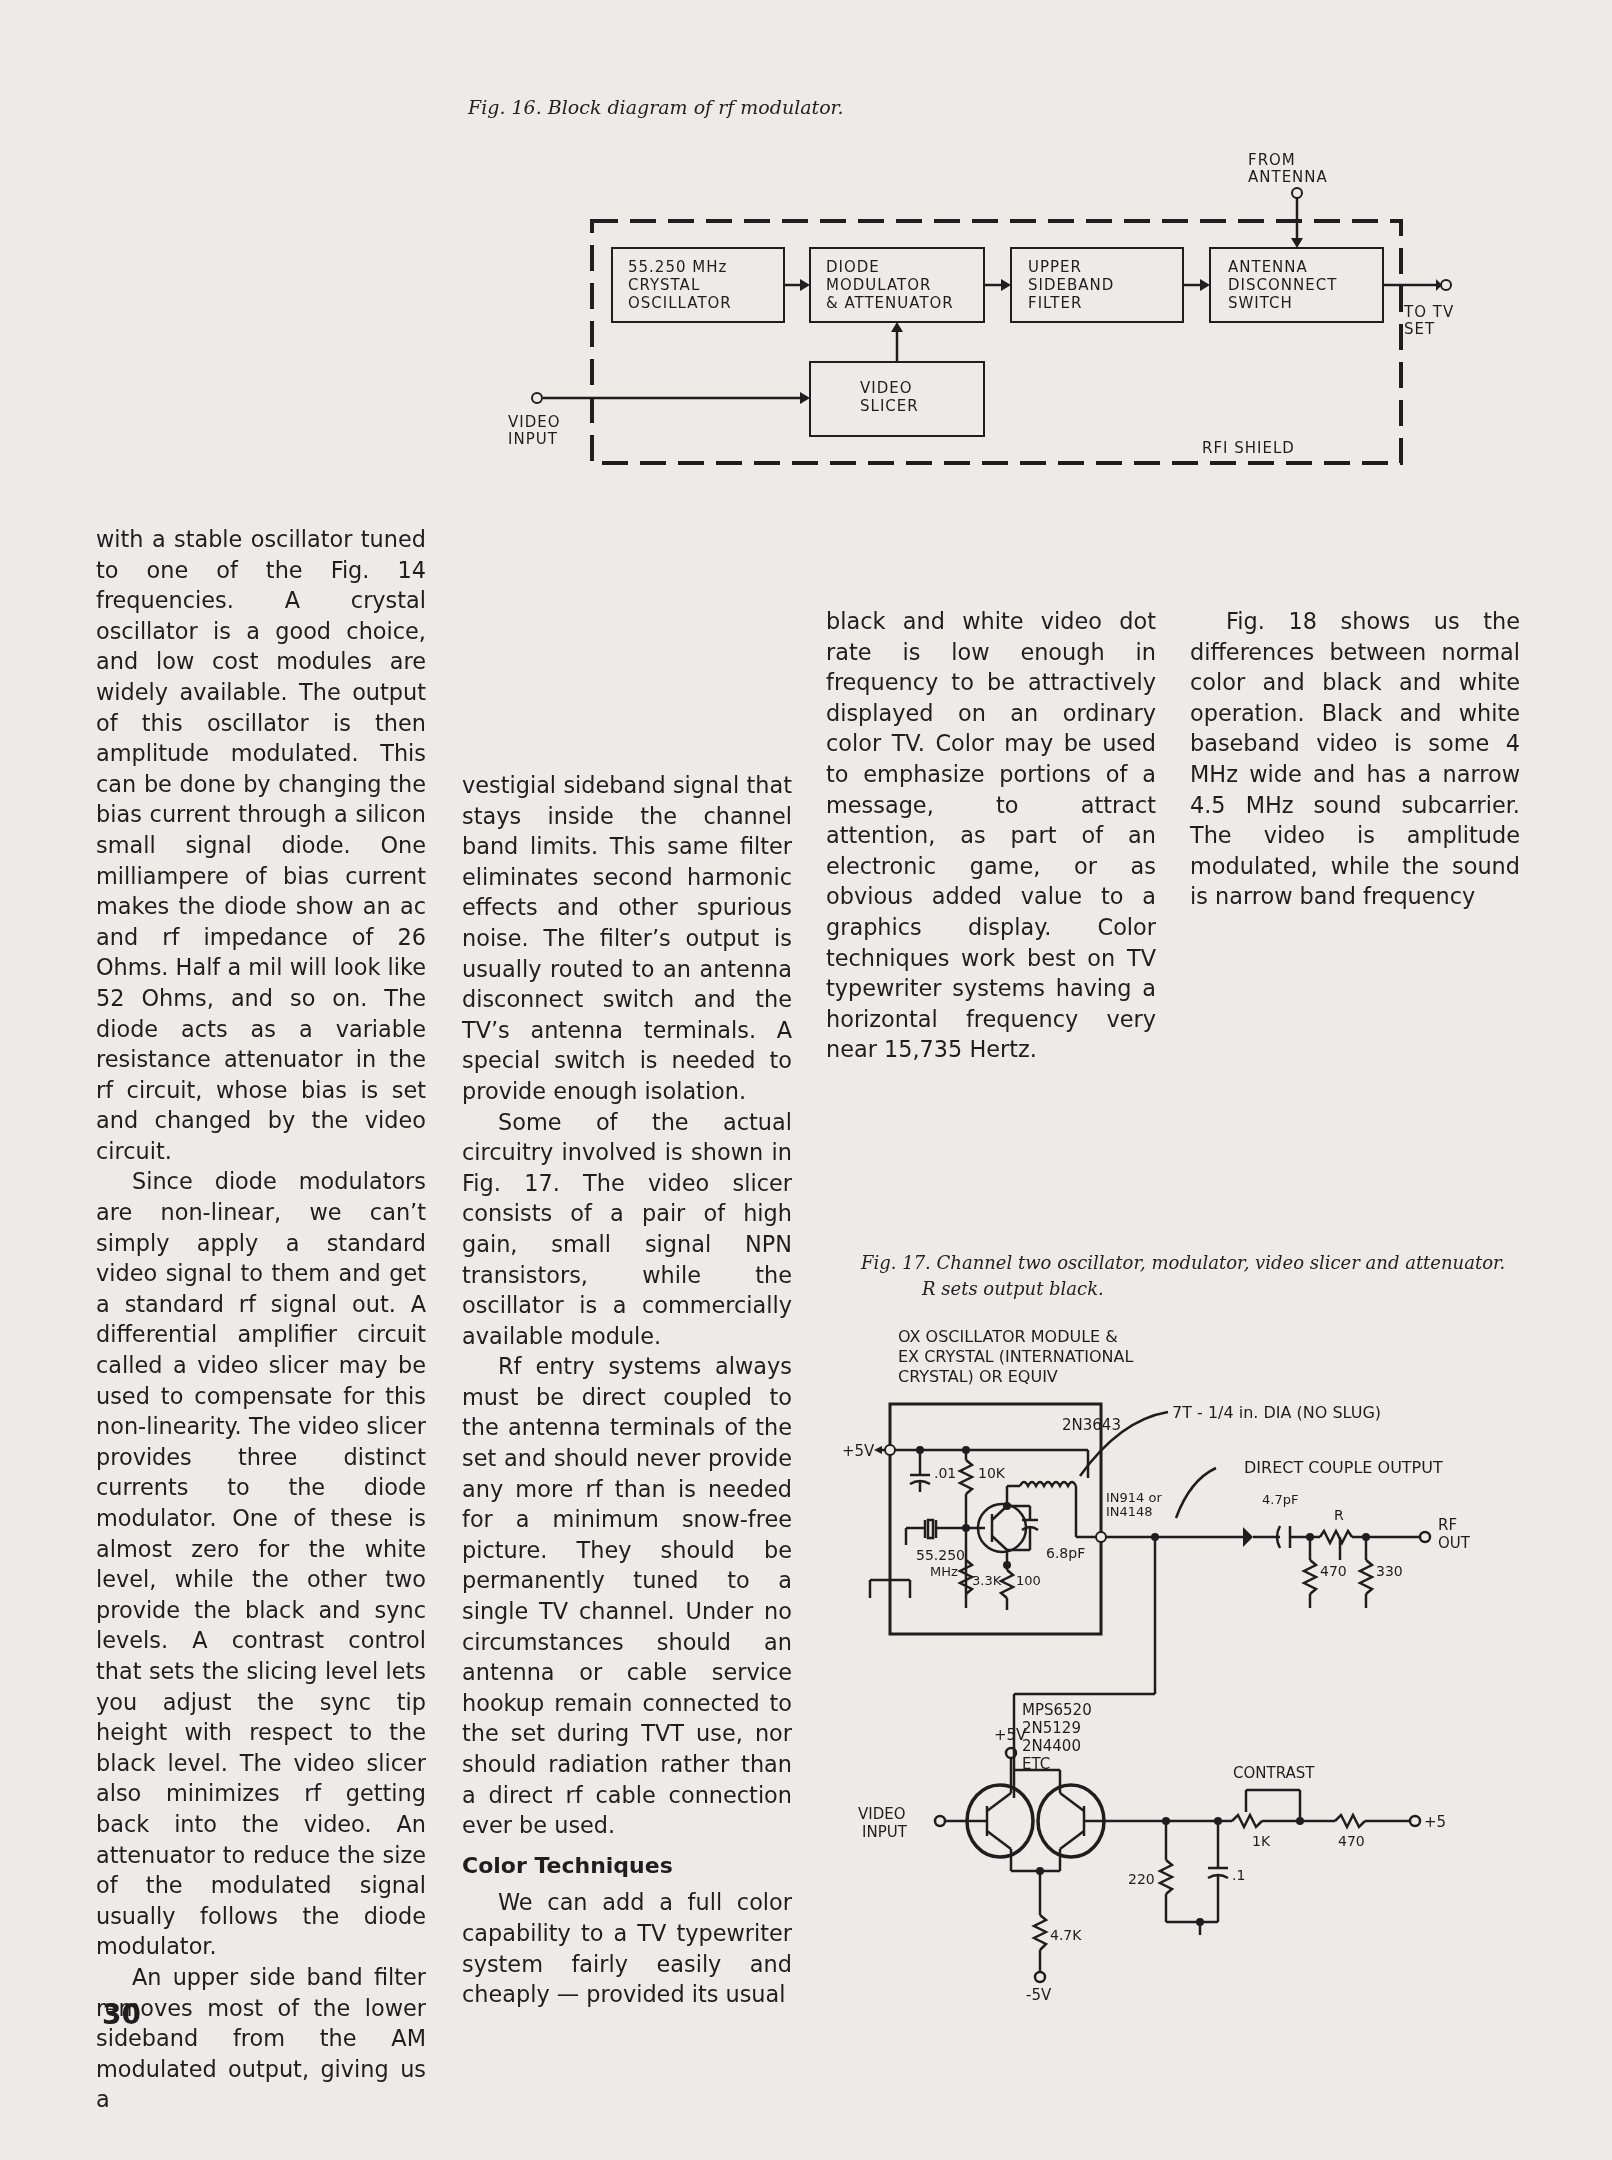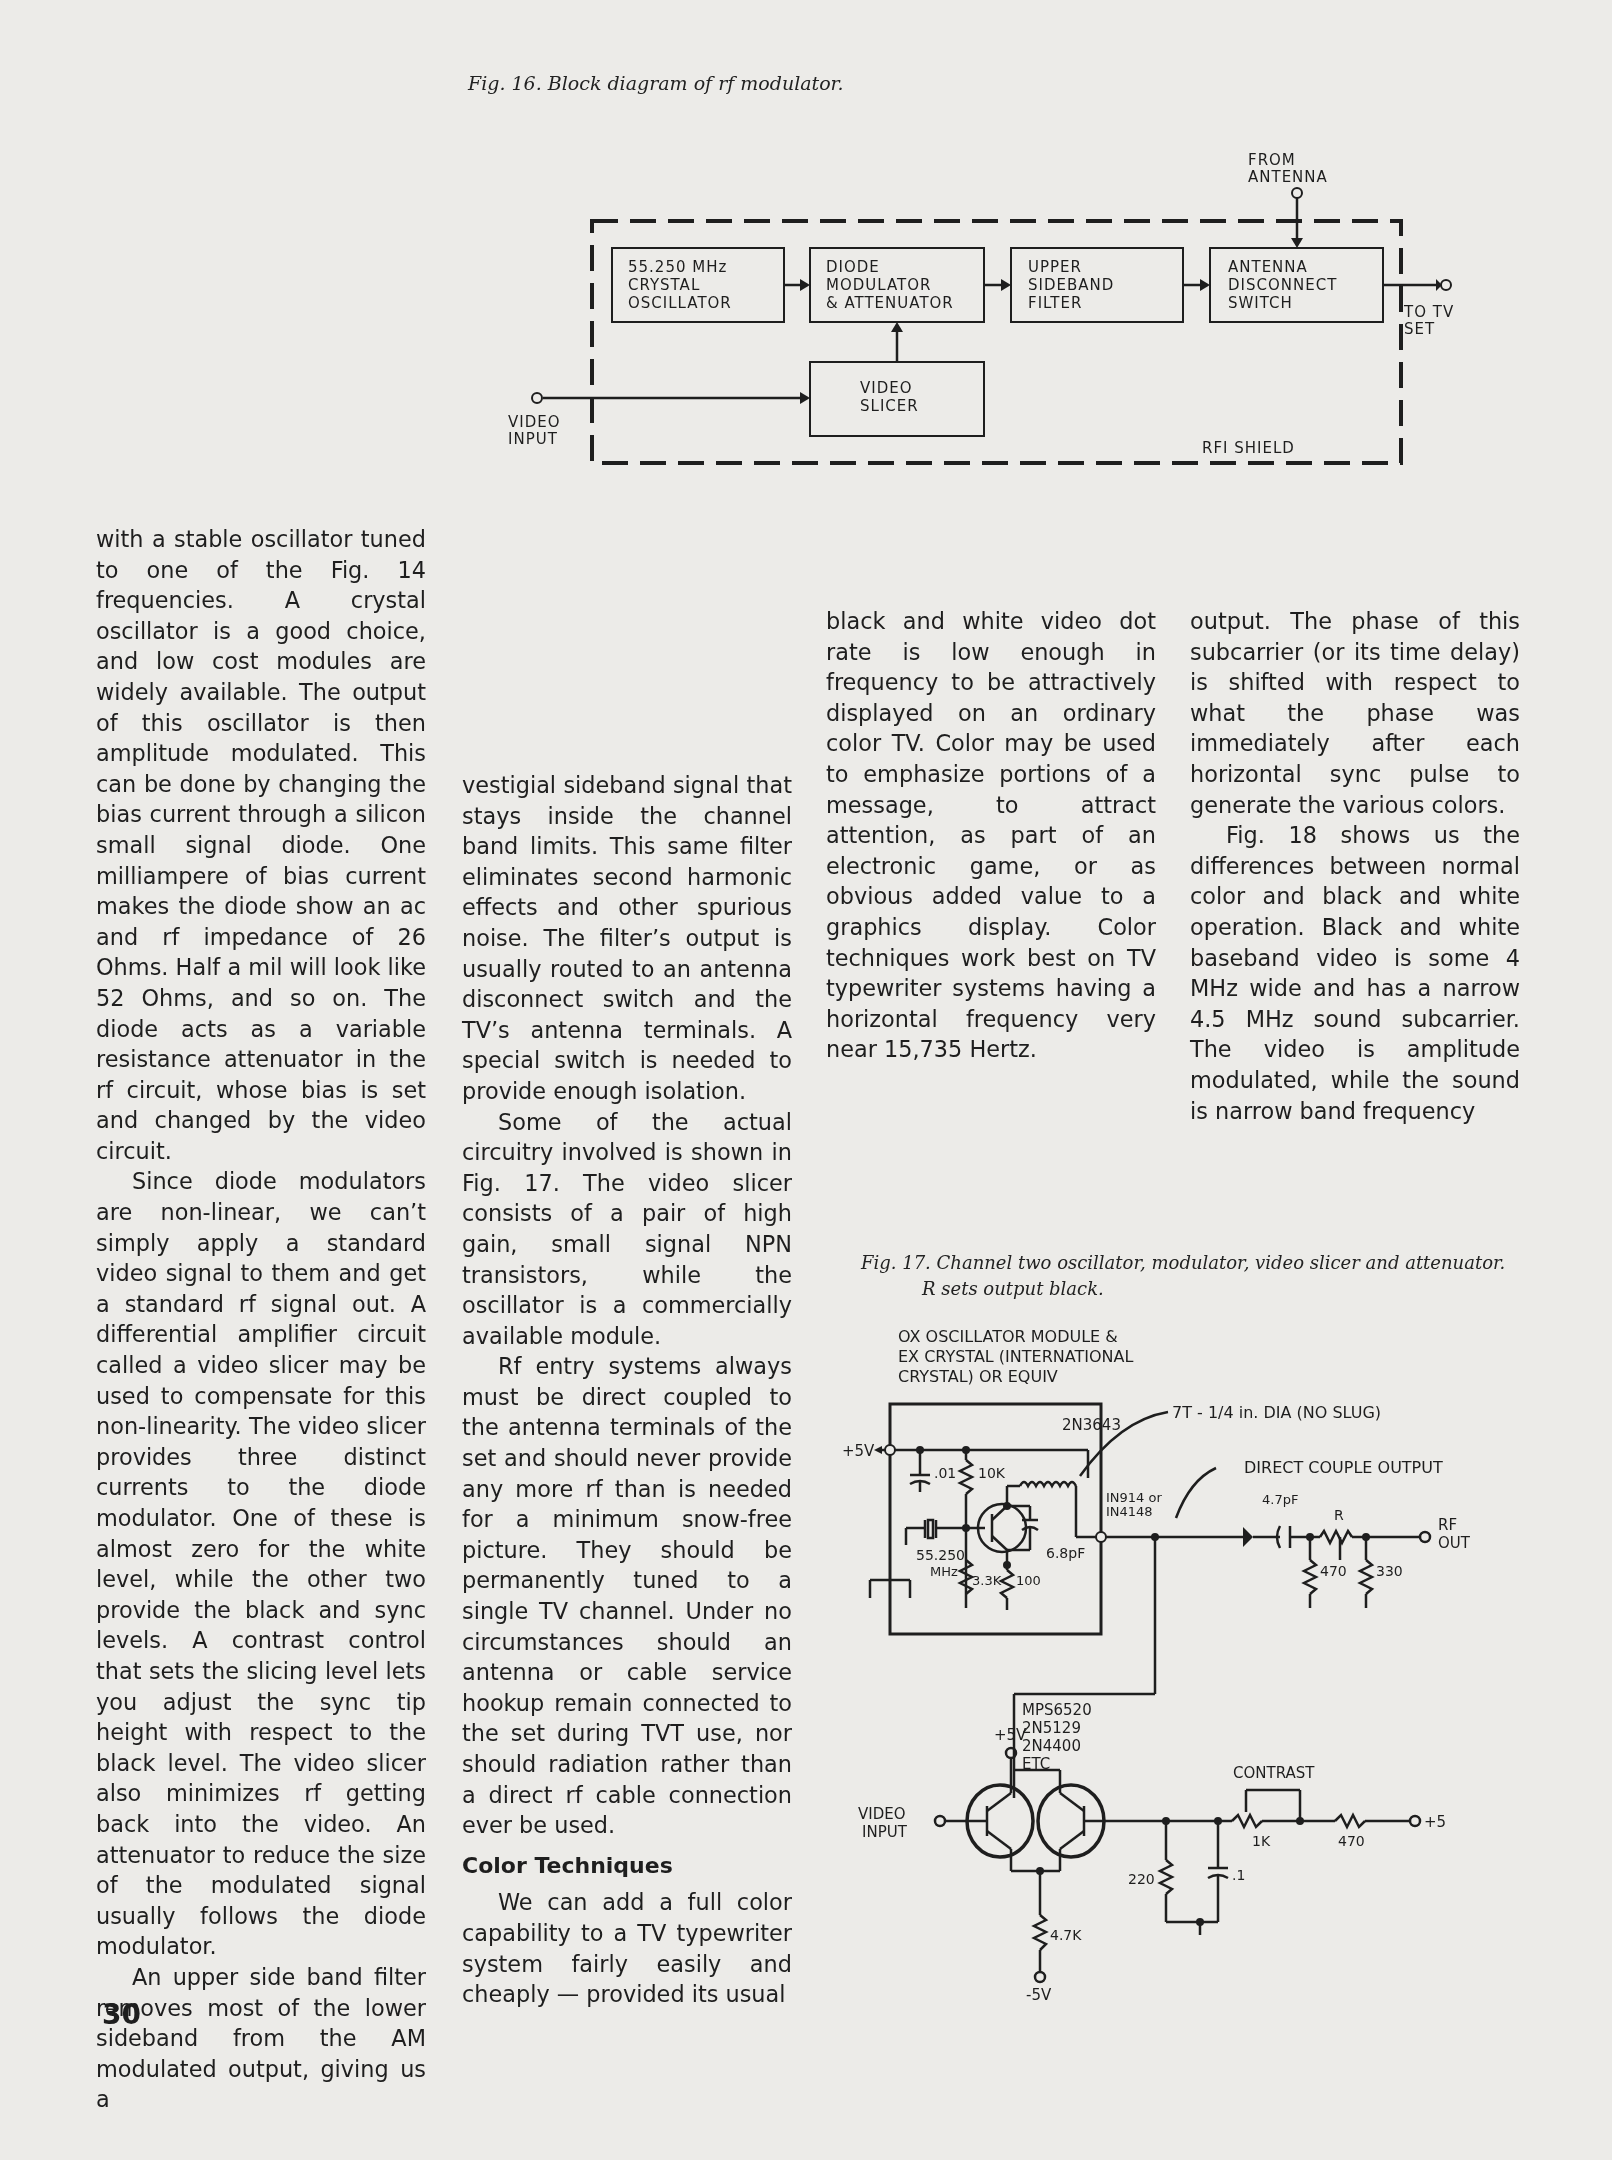--- a/index.html
+++ b/index.html
@@ -17,21 +17,21 @@
   }
   .col p { margin: 0; }
   .col p.ind { text-indent: 36px; }
   .col h3 { margin: 10px 0 6px 0; font-size: 22px; font-weight: bold; }
   .pagenum { position: absolute; left: 102px; top: 1998px; font-weight: bold; font-size: 28px; }
   svg text { font-family: "DejaVu Sans", sans-serif; fill: #1e1e1e; }
 </style>
 </head>
 <body>
 
-<div class="caption" style="left:468px; top:72px;text-align:right;">Fig. 16. Block diagram of rf modulator.</div>
+<div class="caption" style="left:468px; top:96px;text-align:right;">Fig. 16. Block diagram of rf modulator.</div>
 
 <svg style="position:absolute; left:490px; top:140px;" width="1020" height="340" viewBox="490 140 1020 340">
   <g stroke="#1e1e1e" fill="none">
 
     <rect x="592" y="221" width="809" height="242" stroke-width="4" stroke-dasharray="26 12"></rect>
 
     <rect x="612" y="248" width="172" height="74" stroke-width="2"></rect>
     <rect x="810" y="248" width="174" height="74" stroke-width="2"></rect>
     <rect x="1011" y="248" width="172" height="74" stroke-width="2"></rect>
     <rect x="1210" y="248" width="173" height="74" stroke-width="2"></rect>
@@ -96,21 +96,20 @@
   <p class="ind">Rf entry systems always must be direct coupled to the antenna terminals of the set and should never provide any more rf than is needed for a minimum snow-free picture. They should be permanently tuned to a single TV channel. Under no circumstances should an antenna or cable service hookup remain connected to the set during TVT use, nor should radiation rather than a direct rf cable connection ever be used.</p>
   <h3>Color Techniques</h3>
   <p class="ind">We can add a full color capability to a TV typewriter system fairly easily and cheaply — provided its usual</p>
 </div>
 
 <div class="col" style="left:826px; top:606px;">
   <p>black and white video dot rate is low enough in frequency to be attractively displayed on an ordinary color TV. Color may be used to emphasize portions of a message, to attract attention, as part of an electronic game, or as obvious added value to a graphics display. Color techniques work best on TV typewriter systems having a horizontal frequency very near 15,735 Hertz.</p>
 </div>
 
 <div class="col" style="left:1190px; top:606px;">
-  <p>output. The phase of this subcarrier (or its time delay) is shifted with respect to what the phase was immediately after each horizontal sync pulse to generate the various colors.</p>
   <p class="ind">Fig. 18 shows us the differences between normal color and black and white operation. Black and white baseband video is some 4 MHz wide and has a narrow 4.5 MHz sound subcarrier. The video is amplitude modulated, while the sound is narrow band frequency</p>
 </div>
 
 <div class="caption" style="left:832px; top:1252px; font-size:18px;margin-left:29px;">Fig. 17. Channel two oscillator, modulator, video slicer and attenuator.</div>
 <div class="caption" style="left:922px; top:1278px; font-size:18px;">R sets output black.</div>
 
 <svg style="position:absolute; left:820px; top:1320px;" width="740" height="720" viewBox="820 1320 740 720">
   <g stroke="#1e1e1e" fill="none" stroke-width="2.5">
 
     <rect x="890" y="1404" width="211" height="230" stroke-width="3"></rect>

